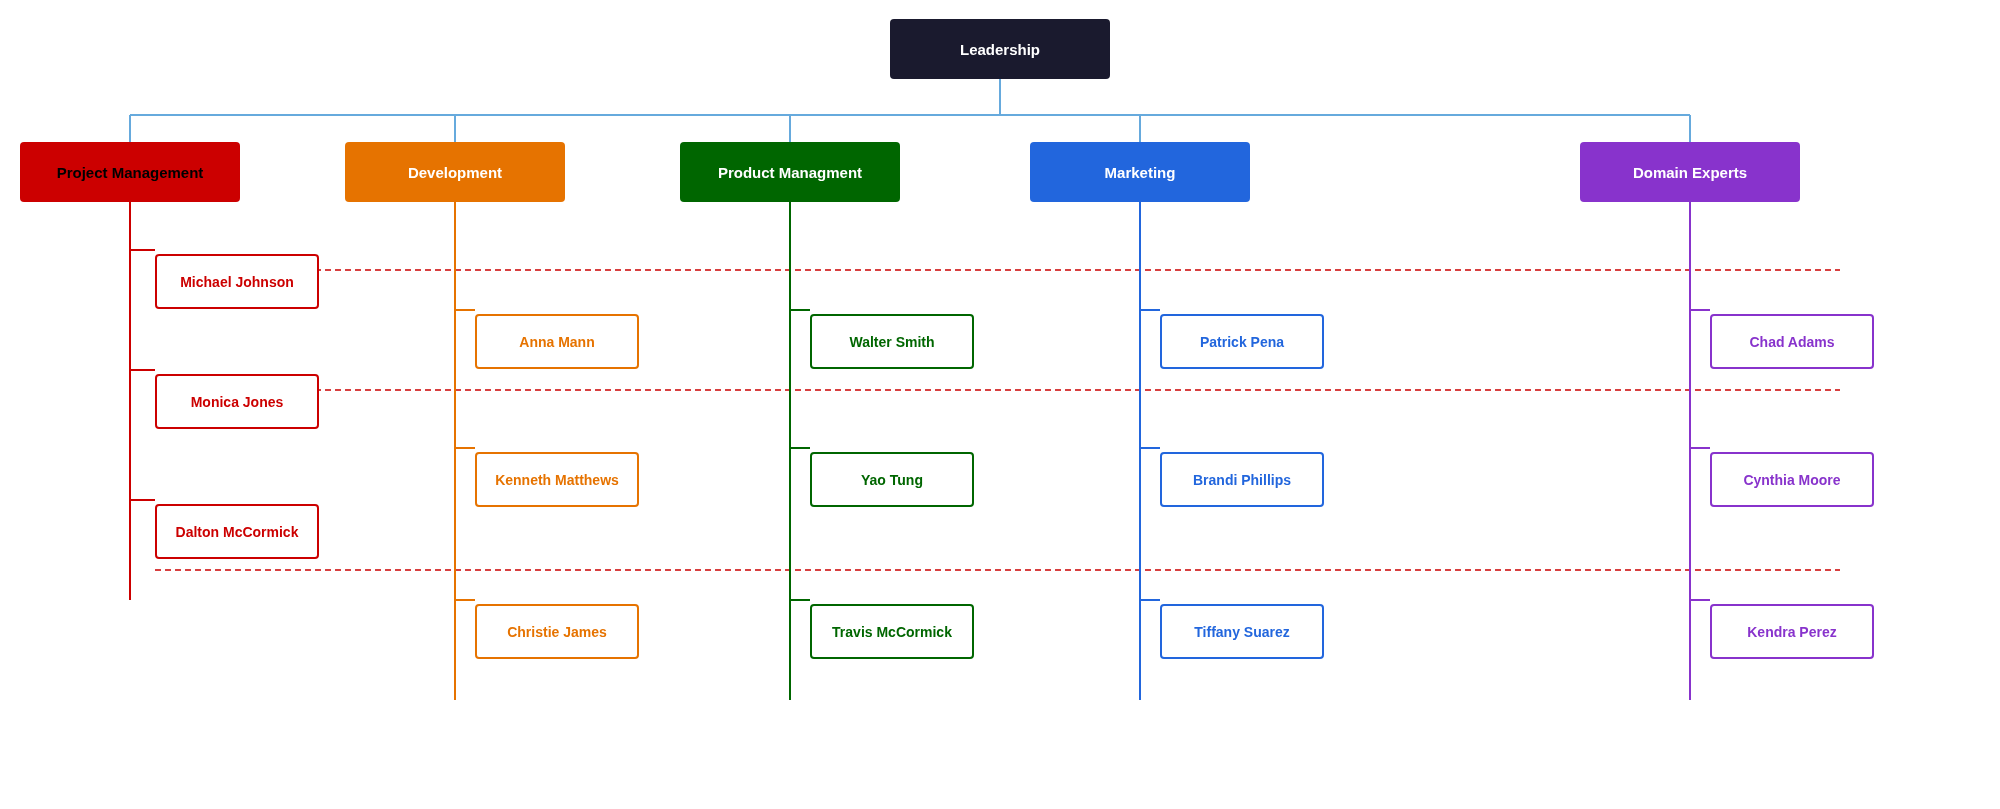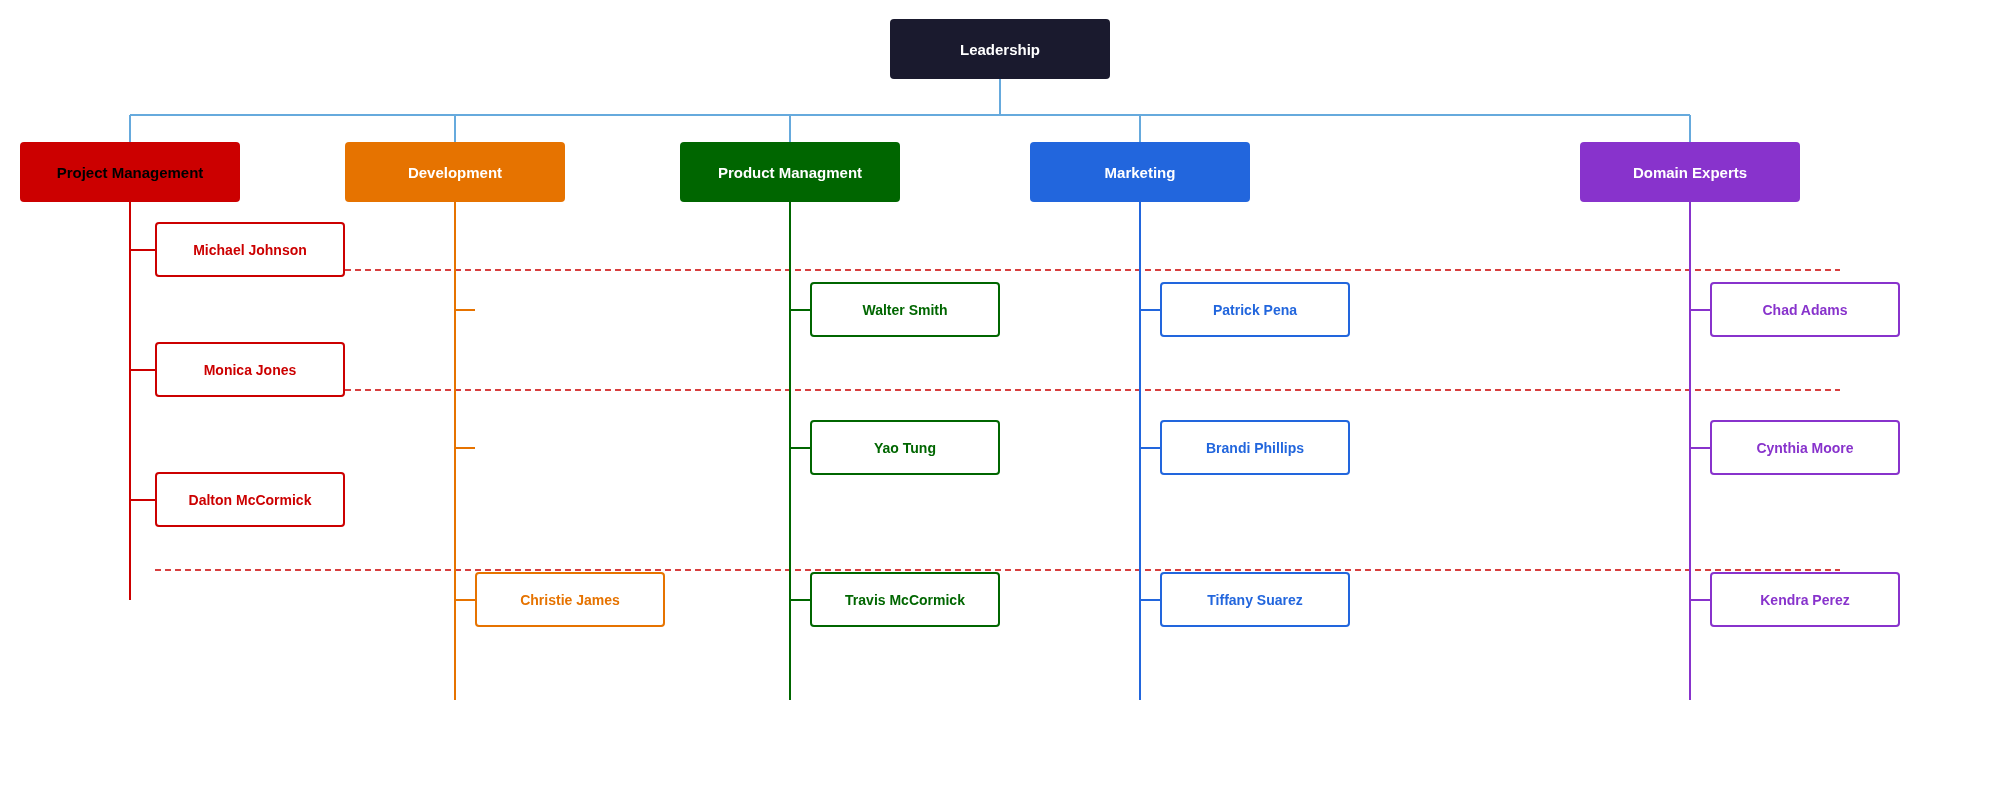--- a/index.html
+++ b/index.html
@@ -65,23 +65,24 @@
       top: 142px;
     }
     .node-domain {
       background: #8833cc;
       color: #fff;
       left: 1580px;
       top: 142px;
     }
     .node-person {
       border-radius: 4px;
-      width: 190px;
+      width: 164px;
       height: 55px;
       font-size: 14px;
+      margin-top: 32px;
     }
     
     .person-red { border: 2px solid #cc0000; color: #cc0000; background: #fff; }
     
     .person-orange { border: 2px solid #e67300; color: #e67300; background: #fff; }
     
     .person-green { border: 2px solid #006600; color: #006600; background: #fff; }
     
     .person-blue { border: 2px solid #2266dd; color: #2266dd; background: #fff; }
     
@@ -182,20 +183,26 @@
   <div class="node node-person person-red" style="left:155px; top:222px;">
     <span>Michael Johnson</span>
   </div>
   <div class="node node-person person-red" style="left:155px; top:342px;">
     <span>Monica Jones</span>
   </div>
   <div class="node node-person person-red" style="left:155px; top:472px;">
     <span>Dalton McCormick</span>
   </div>
 
+  <div class="node node-person person-orange" style="left:475px; top:282px;">
+    <span>Anna Mann</span>
+  </div>
+  <div class="node node-person person-orange" style="left:475px; top:420px;">
+    <span>Kenneth Matthews</span>
+  </div>
   <div class="node node-person person-orange" style="left:475px; top:572px;">
     <span>Christie James</span>
   </div>
 
   <div class="node node-person person-green" style="left:810px; top:282px;">
     <span>Walter Smith</span>
   </div>
   <div class="node node-person person-green" style="left:810px; top:572px;">
     <span>Travis McCormick</span>
   </div>

